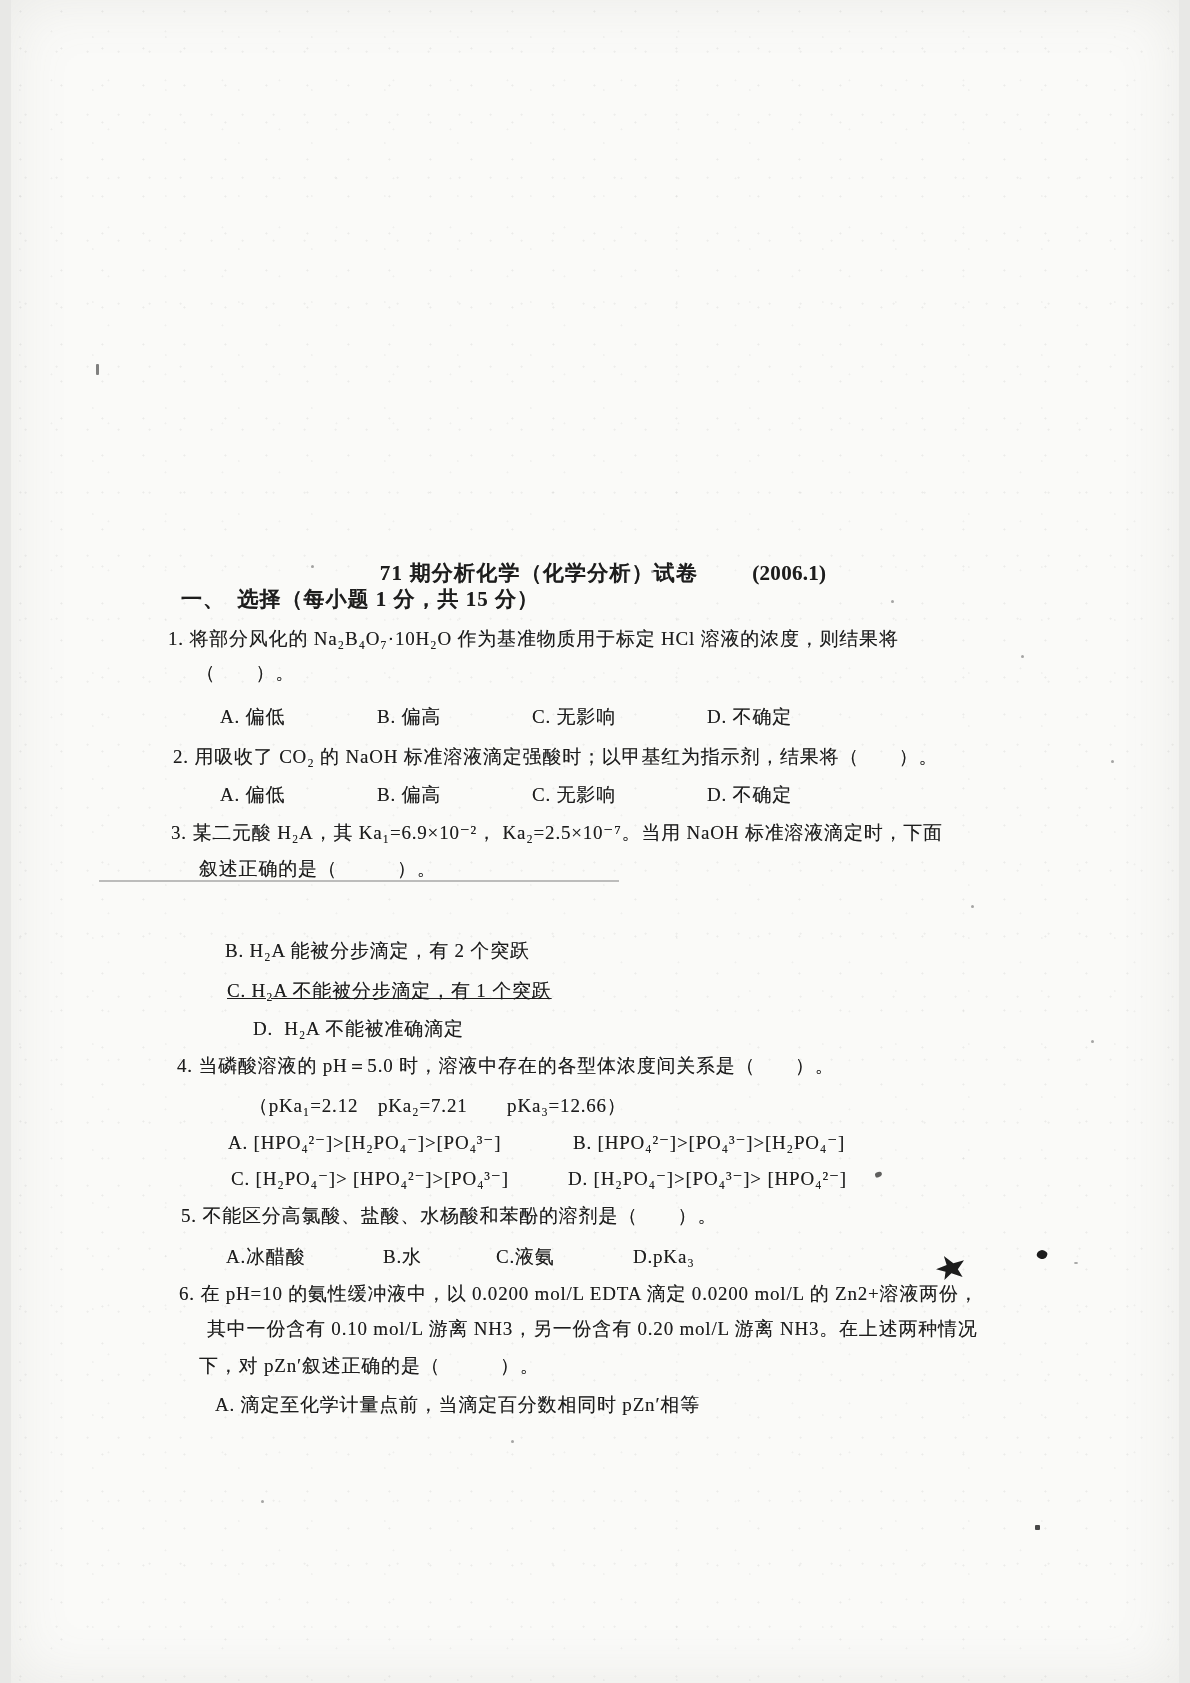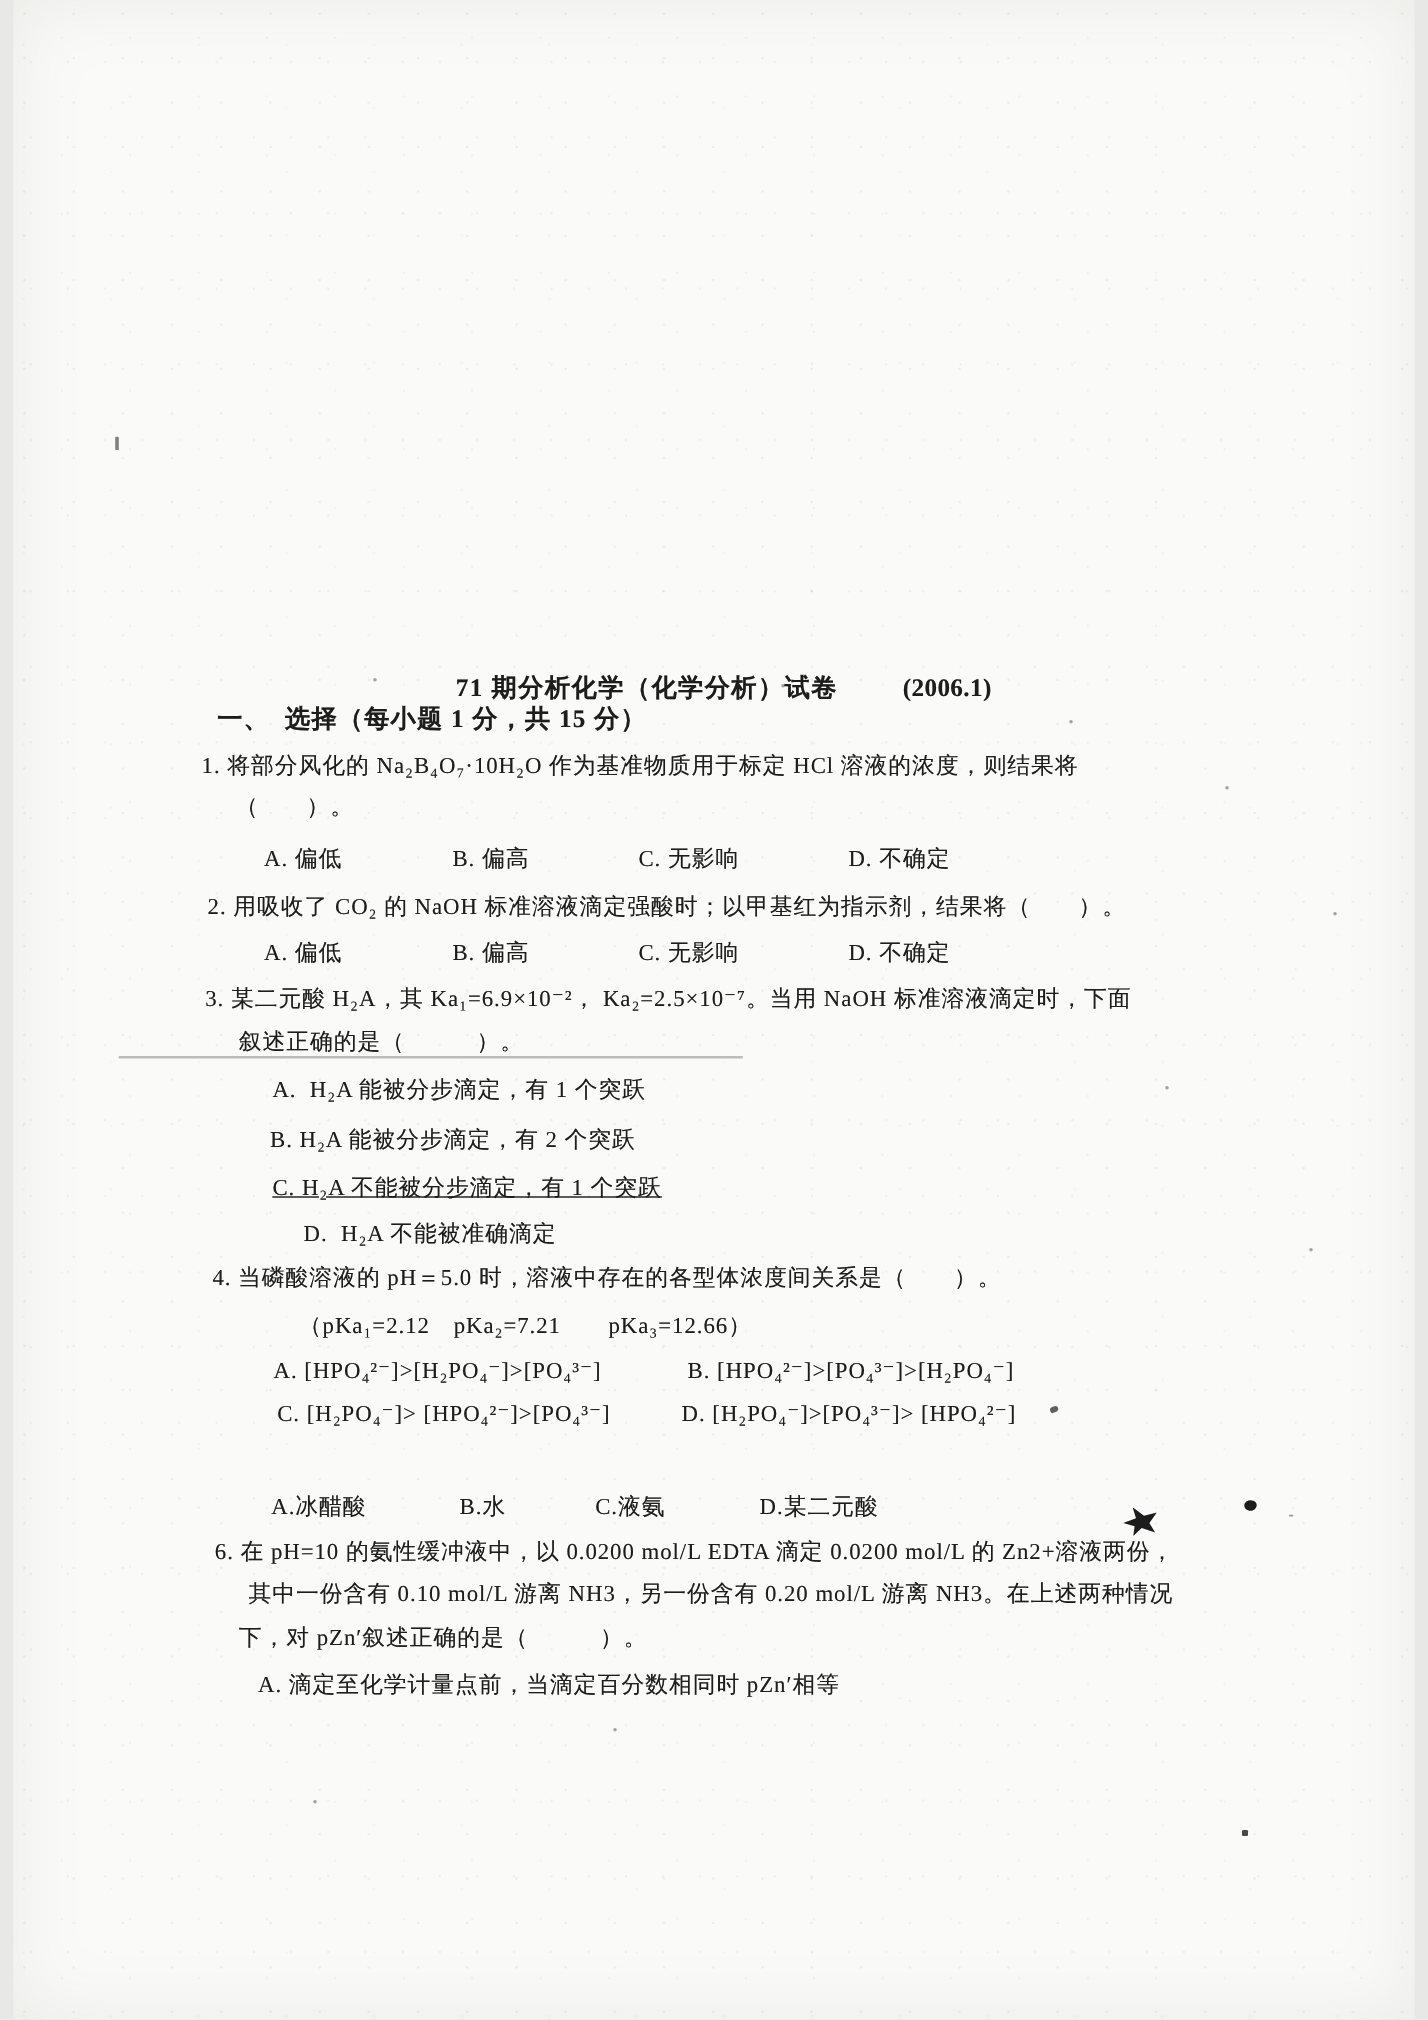--- a/index.html
+++ b/index.html
@@ -57,36 +57,36 @@
 
   <div class="line" style="left:162px;top:744px;">2. 用吸收了 CO₂ 的 NaOH 标准溶液滴定强酸时；以甲基红为指示剂，结果将（　　）。</div>
   <div class="line" style="left:209px;top:782px;">A. 偏低</div>
   <div class="line" style="left:366px;top:782px;">B. 偏高</div>
   <div class="line" style="left:521px;top:782px;">C. 无影响</div>
   <div class="line" style="left:696px;top:782px;">D. 不确定</div>
 
   <div class="line" style="left:160px;top:820px;">3. 某二元酸 H₂A，其 Ka₁=6.9×10⁻²， Ka₂=2.5×10⁻⁷。当用 NaOH 标准溶液滴定时，下面</div>
   <div class="line" style="left:188px;top:856px;">叙述正确的是（　　　）。</div>
   <div class="rule" style="left:88px;top:880px;width:520px;"></div>
-  <div class="line" style="left:216px;top:896px;">A.  H₂A 能被分步滴定，有 1 个突跃</div>
   <div class="line" style="left:214px;top:938px;">B. H₂A 能被分步滴定，有 2 个突跃</div>
   <div class="line" style="left:216px;top:978px;text-decoration:underline;">C. H₂A 不能被分步滴定，有 1 个突跃</div>
   <div class="line" style="left:242px;top:1016px;">D.  H₂A 不能被准确滴定</div>
 
   <div class="line" style="left:166px;top:1053px;">4. 当磷酸溶液的 pH＝5.0 时，溶液中存在的各型体浓度间关系是（　　）。</div>
   <div class="line" style="left:238px;top:1093px;">（pKa₁=2.12　pKa₂=7.21　　pKa₃=12.66）</div>
   <div class="line" style="left:217px;top:1130px;">A. [HPO₄²⁻]&gt;[H₂PO₄⁻]&gt;[PO₄³⁻]</div>
   <div class="line" style="left:562px;top:1130px;">B. [HPO₄²⁻]&gt;[PO₄³⁻]&gt;[H₂PO₄⁻]</div>
   <div class="line" style="left:220px;top:1166px;">C. [H₂PO₄⁻]&gt; [HPO₄²⁻]&gt;[PO₄³⁻]</div>
   <div class="line" style="left:557px;top:1166px;">D. [H₂PO₄⁻]&gt;[PO₄³⁻]&gt; [HPO₄²⁻]</div>
 
+  <div class="line" style="left:170px;top:1203px;">5. 不能区分高氯酸、盐酸、水杨酸和苯酚的溶剂是（　　）。</div>
   <div class="line" style="left:215px;top:1244px;">A.冰醋酸</div>
   <div class="line" style="left:372px;top:1244px;">B.水</div>
   <div class="line" style="left:485px;top:1244px;">C.液氨</div>
-  <div class="line" style="left:622px;top:1244px;">D.某二元酸</div>
+  <div class="line" style="left:622px;top:1244px;">D.pKa₃</div>
 
   <div class="line" style="left:168px;top:1281px;">6. 在 pH=10 的氨性缓冲液中，以 0.0200 mol/L EDTA 滴定 0.0200 mol/L 的 Zn2+溶液两份，</div>
   <div class="line" style="left:196px;top:1316px;">其中一份含有 0.10 mol/L 游离 NH3，另一份含有 0.20 mol/L 游离 NH3。在上述两种情况</div>
   <div class="line" style="left:188px;top:1353px;">下，对 pZn′叙述正确的是（　　　）。</div>
   <div class="line" style="left:204px;top:1392px;">A. 滴定至化学计量点前，当滴定百分数相同时 pZn′相等</div>
 
   <div class="smudge" style="left:925px;top:1256px;width:28px;height:24px;clip-path:polygon(0% 55%,38% 38%,28% 0%,62% 30%,100% 18%,78% 55%,95% 88%,55% 72%,30% 100%,34% 66%);"></div>
   <div class="smudge" style="left:1026px;top:1250px;width:10px;height:9px;border-radius:60% 40% 55% 45%;transform:rotate(25deg);"></div>
   <div class="smudge" style="left:1024px;top:1525px;width:5px;height:5px;border-radius:1px;opacity:0.8;"></div>
   <div class="smudge" style="left:85px;top:364px;width:3px;height:11px;opacity:0.55;border-radius:1px;"></div>

